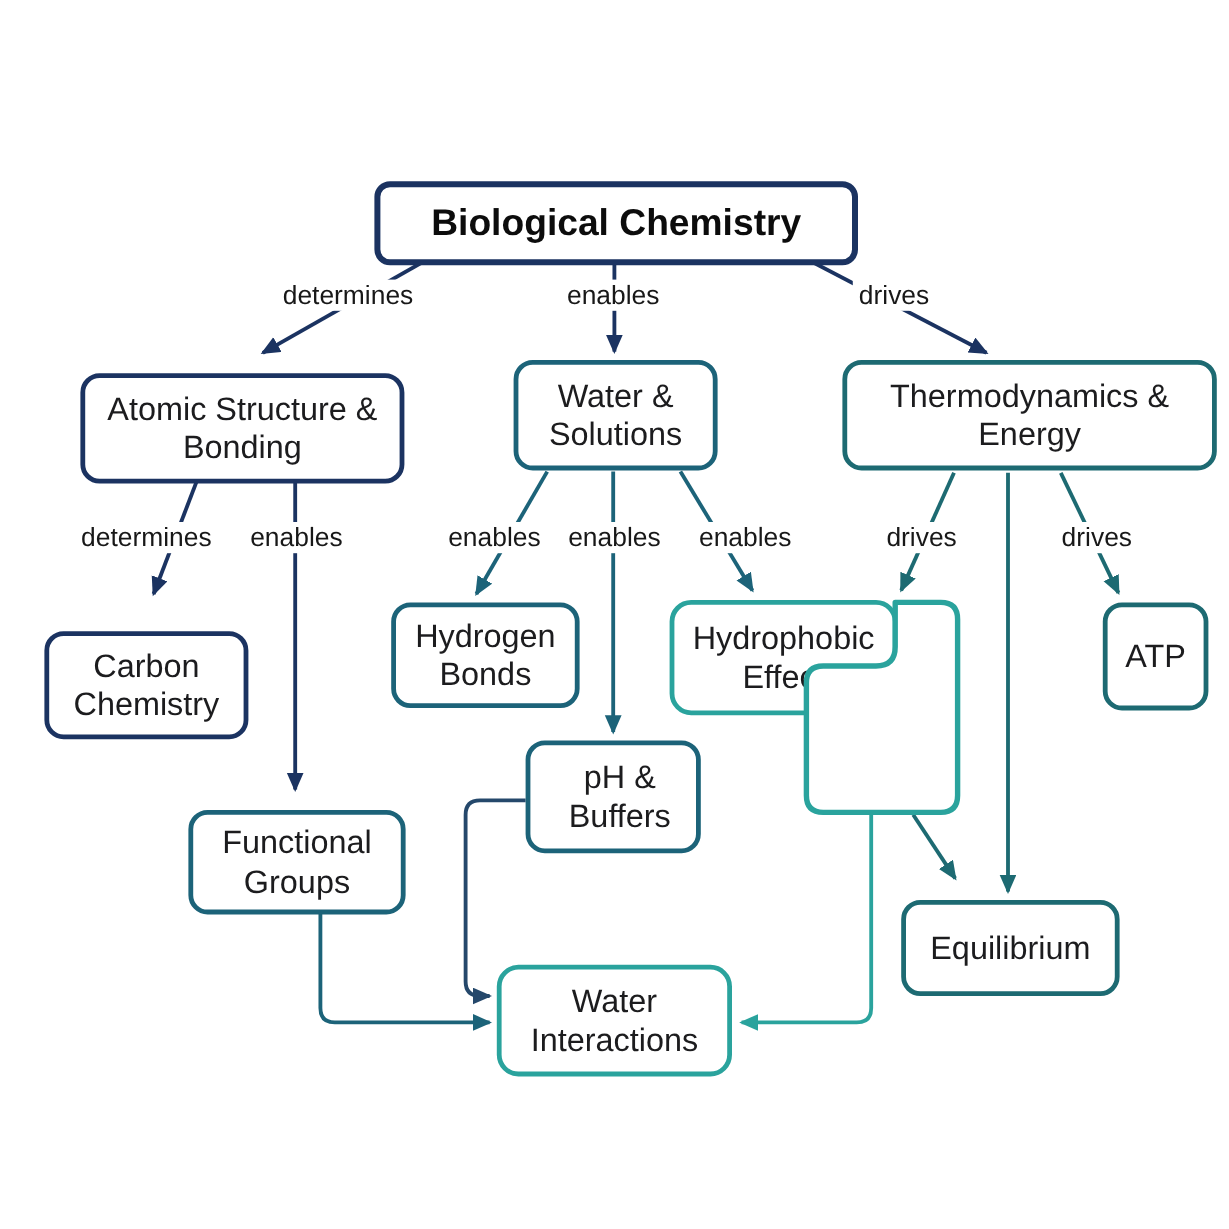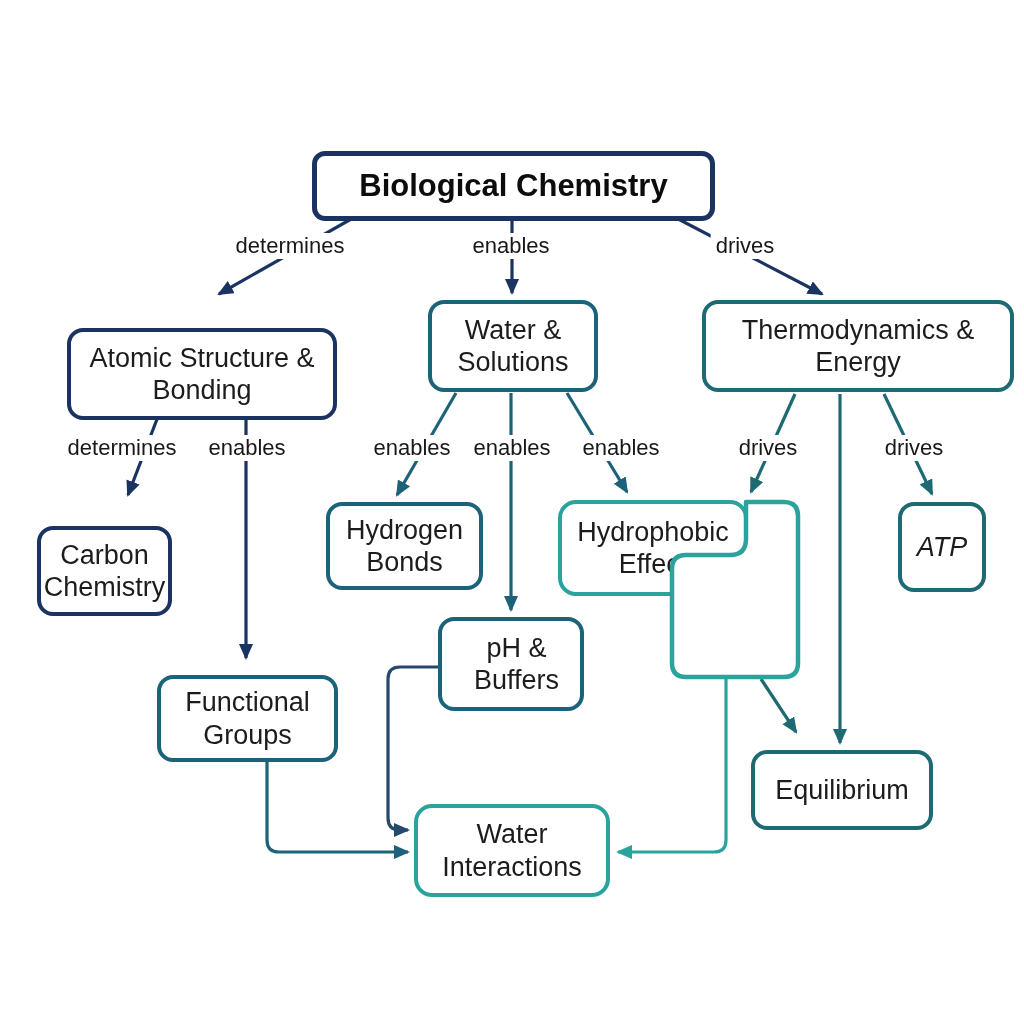--- a/index.html
+++ b/index.html
@@ -76,39 +76,39 @@
       <path stroke="#2aa39d" marker-end="url(#ah-bright)" d="M726,679 L726,840 Q726,852 714,852 L618,852"></path>
       <path stroke="#25486b" marker-end="url(#ah-steel)" d="M438,667 L400,667 Q388,667 388,679 L388,818 Q388,830 400,830 L408,830"></path>
       <path stroke="#1c6379" marker-end="url(#ah-teal)" d="M267,753 L267,840 Q267,852 279,852 L408,852"></path>
     </g>
   </svg>
 
   <div class="nodes-layer">
     <div class="node navy root" style="left:312px;top:127px;width:403px;height:70px;">
       <span>Biological Chemistry</span>
     </div>
-    <div class="node navy" style="left:67px;top:304px;width:270px;height:92px;">
+    <div class="node navy" style="left:67px;top:287px;width:270px;height:92px;">
       <span>Atomic Structure &amp; Bonding</span>
     </div>
     <div class="node teal" style="left:428px;top:300px;width:170px;height:92px;">
       <span>Water &amp; Solutions</span>
     </div>
     <div class="node dkteal" style="left:702px;top:300px;width:312px;height:92px;">
       <span>Thermodynamics &amp; Energy</span>
     </div>
-    <div class="node navy" style="left:37px;top:502px;width:135px;height:90px;justify-content:center;">
+    <div class="node navy" style="left:37px;top:502px;width:170px;height:90px;justify-content:center;">
       <span>Carbon Chemistry</span>
     </div>
     <div class="node teal" style="left:306px;top:502px;width:157px;height:88px;margin-left:20px;">
       <span>Hydrogen Bonds</span>
     </div>
     <div class="node bright" style="left:558px;top:500px;width:190px;height:96px;border-radius:18px;">
       <span>Hydrophobic Effect</span>
     </div>
-    <div class="node dkteal" style="left:898px;top:502px;width:88px;height:90px;font-style:italic;">
+    <div class="node dkteal" style="left:919px;top:502px;width:88px;height:90px;">
       <span>ATP</span>
     </div>
     <div class="node teal" style="left:157px;top:675px;width:181px;height:87px;justify-content:flex-end;">
       <span>Functional Groups</span>
     </div>
     <div class="node teal" style="left:438px;top:617px;width:146px;height:94px;padding-left:15px;">
       <span>pH &amp; Buffers</span>
     </div>
     <div class="node dkteal" style="left:751px;top:750px;width:182px;height:80px;">
       <span>Equilibrium</span>

